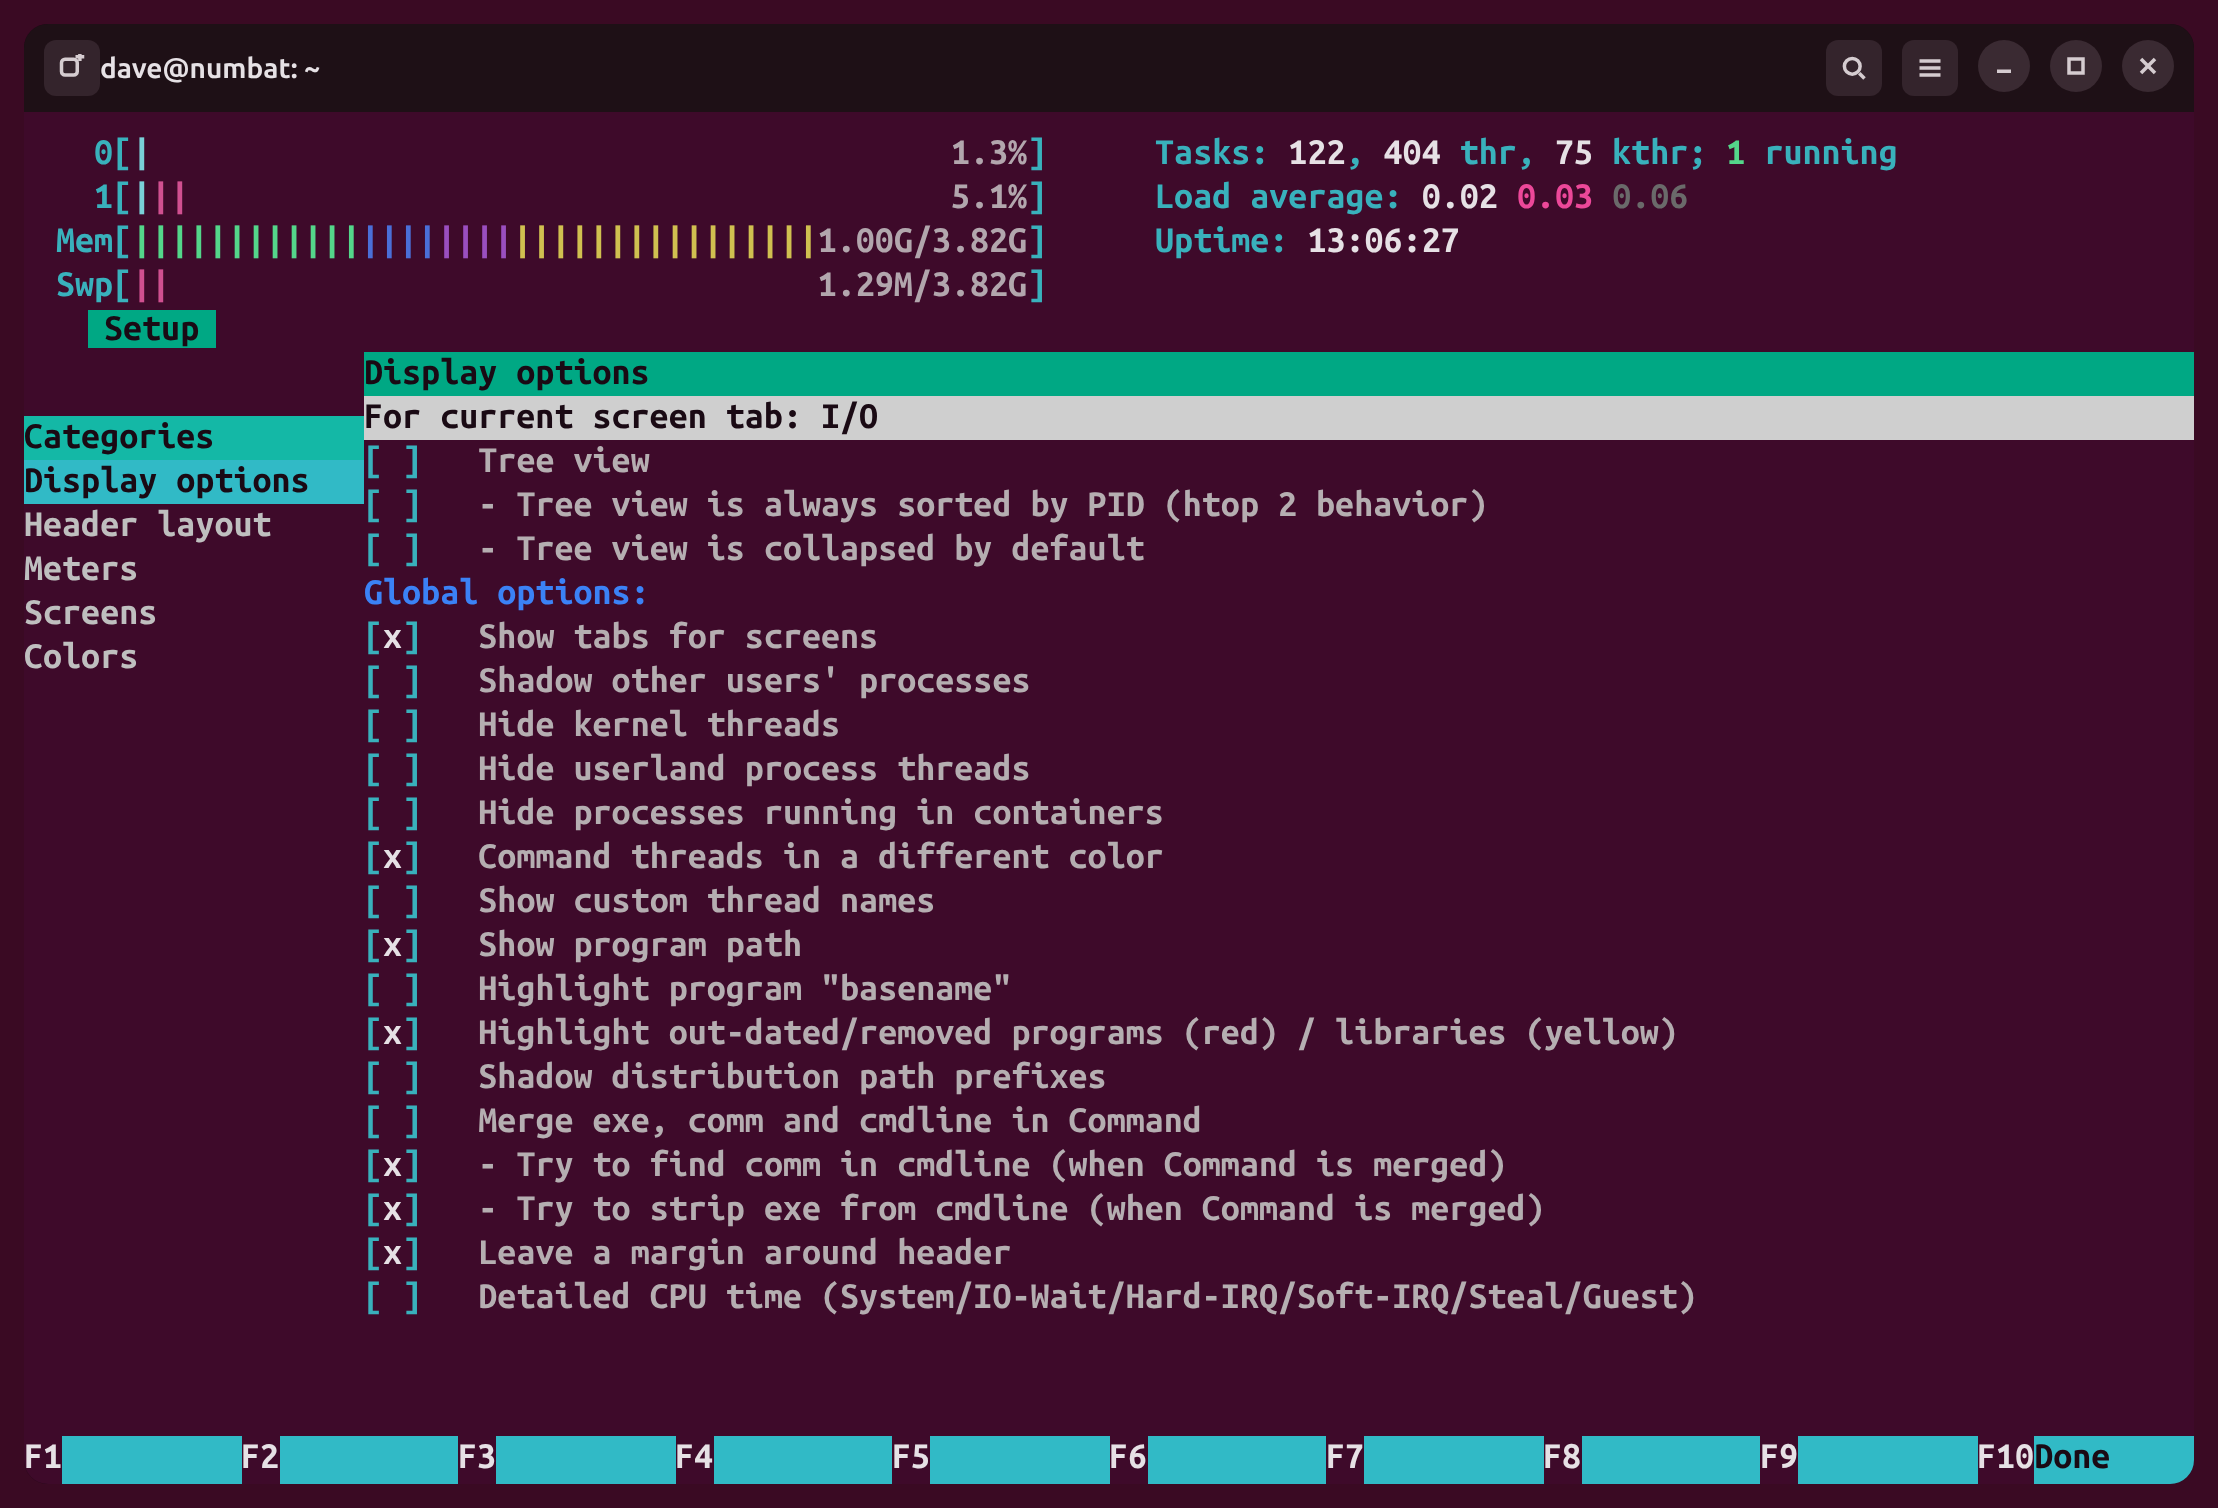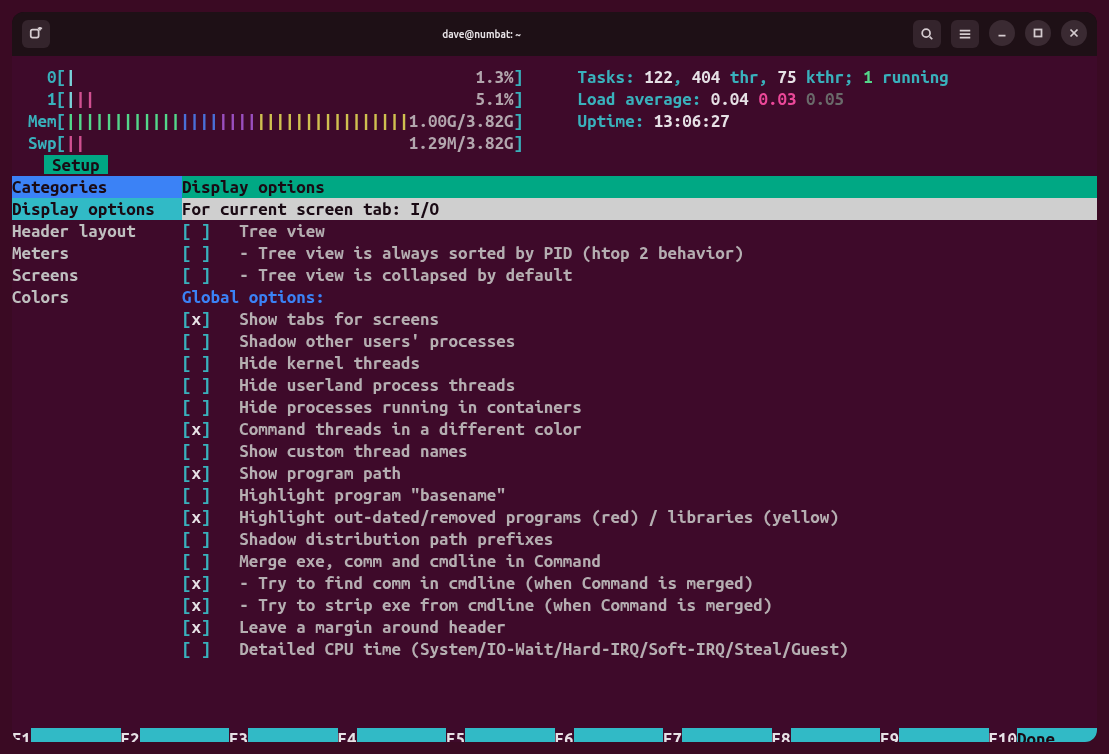--- a/index.html
+++ b/index.html
@@ -26,21 +26,21 @@
   }
   .titlebar {
     height: 44px;
     background: #1e1016;
     display: flex;
     align-items: center;
     padding: 0 10px;
     flex-shrink: 0;
   }
   .tb-left { flex: 0 0 auto; display: flex; gap: 6px; }
-  .tb-center { flex: 1; text-align: center; color: #e6e1e5; font-family: "Ubuntu", sans-serif; font-weight: bold; font-size: 10px; }
+  .tb-center { flex: 1; text-align: left; color: #e6e1e5; font-family: "Ubuntu", sans-serif; font-weight: bold; font-size: 14px; }
   .tb-right { flex: 0 0 auto; display: flex; gap: 10px; }
   .tb-btn {
     width: 28px; height: 28px;
     background: #34242c;
     border-radius: 6px;
     display: flex; align-items: center; justify-content: center;
     color: #d5ccd0;
   }
   .tb-btn.round { border-radius: 50%; width: 26px; height: 26px; background: #3a2a32; }
   .tb-btn svg { width: 14px; height: 14px; stroke: #d5ccd0; stroke-width: 2; fill: none; }
@@ -71,33 +71,33 @@
   .setup-label {
     background: #00a884;
     color: #1a0a14;
     padding: 0 8px 0 8px;
   }
   .cols {
     display: flex;
     width: 100%;
   }
   .sidebar { width: 170px; flex-shrink:0; }
-  .sidebar .cat-header { background: #3b82f6; color: #1a0a14; }
+  .sidebar .cat-header { background: #14b8a6; color: #1a0a14; margin-top: 32px; }
   .sidebar .item { color: #bfbfbf; padding-left:0; }
   .sidebar .item.selected { background: #31bac6; color: #1a0a14; }
   .main { flex: 1; }
   .main .hdr { background: #00a884; color: #1a0a14; }
   .main .subhdr { background: #cfcfcf; color: #1a0a14; }
   .opt { color: #b5aeb1; white-space: pre; }
   .opt .br { color: #39b1bc; }
   .opt .x { color: #e6e1e5; }
   .opt .txt { color: #b5aeb1; }
   .sect { color: #3b82f6; }
   .footer {
-    height: 14px;
+    height: 24px;
     display: flex;
     width: 100%;
     font-size: 17px;
     line-height: 22px;
   }
   .footer .fkey { color: #e6e1e5; background: transparent; }
   .footer .flabel { background: #31bac6; color: #1a0a14; flex:1; }
   .footer .fgroup { display:flex; flex:1; }
   .footer .fgroup.last .flabel { flex:2; }
   pre { margin:0; font-family: inherit; }
@@ -151,21 +151,21 @@
   </div>
 
   <div class="terminal">
     <div class="meters">
       <div class="row">
         <pre class="left line"><span class="kw">  </span><span class="kw">0</span><span class="kw">[</span><span style="color:#7ad0d8">|</span>                                          <span class="grey">1.3%</span><span class="kw">]</span></pre>
         <pre class="right line"> <span class="kw">Tasks: </span><span class="val">122</span><span class="kw">, </span><span class="val">404</span><span class="kw"> thr, </span><span class="val">75</span><span class="kw"> kthr; </span><span style="color:#54d68a">1</span><span class="kw"> running</span></pre>
       </div>
       <div class="row">
         <pre class="left line"><span class="kw">  </span><span class="kw">1</span><span class="kw">[</span><span style="color:#7ad0d8">|</span><span style="color:#d05090">||</span>                                        <span class="grey">5.1%</span><span class="kw">]</span></pre>
-        <pre class="right line"> <span class="kw">Load average: </span><span class="val">0.04</span> <span style="color:#ec4899">0.03</span> <span style="color:#6a6a6a">0.05</span></pre>
+        <pre class="right line"> <span class="kw">Load average: </span><span class="val">0.02</span> <span style="color:#ec4899">0.03</span> <span style="color:#6a6a6a">0.06</span></pre>
       </div>
       <div class="row">
         <pre class="left line"><span class="kw">Mem</span><span class="kw">[</span><span style="color:#54d68a">||||||||||||</span><span style="color:#4a6fd8">||||</span><span style="color:#9a4fbf">||||</span><span style="color:#d0c050">||||||||||||||||</span><span class="grey">1.00G/3.82G</span><span class="kw">]</span></pre>
         <pre class="right line"> <span class="kw">Uptime: </span><span class="val">13:06:27</span></pre>
       </div>
       <div class="row">
         <pre class="left line"><span class="kw">Swp</span><span class="kw">[</span><span style="color:#d05090">||</span>                                  <span class="grey">1.29M/3.82G</span><span class="kw">]</span></pre>
         <pre class="right line"></pre>
       </div>
     </div>

